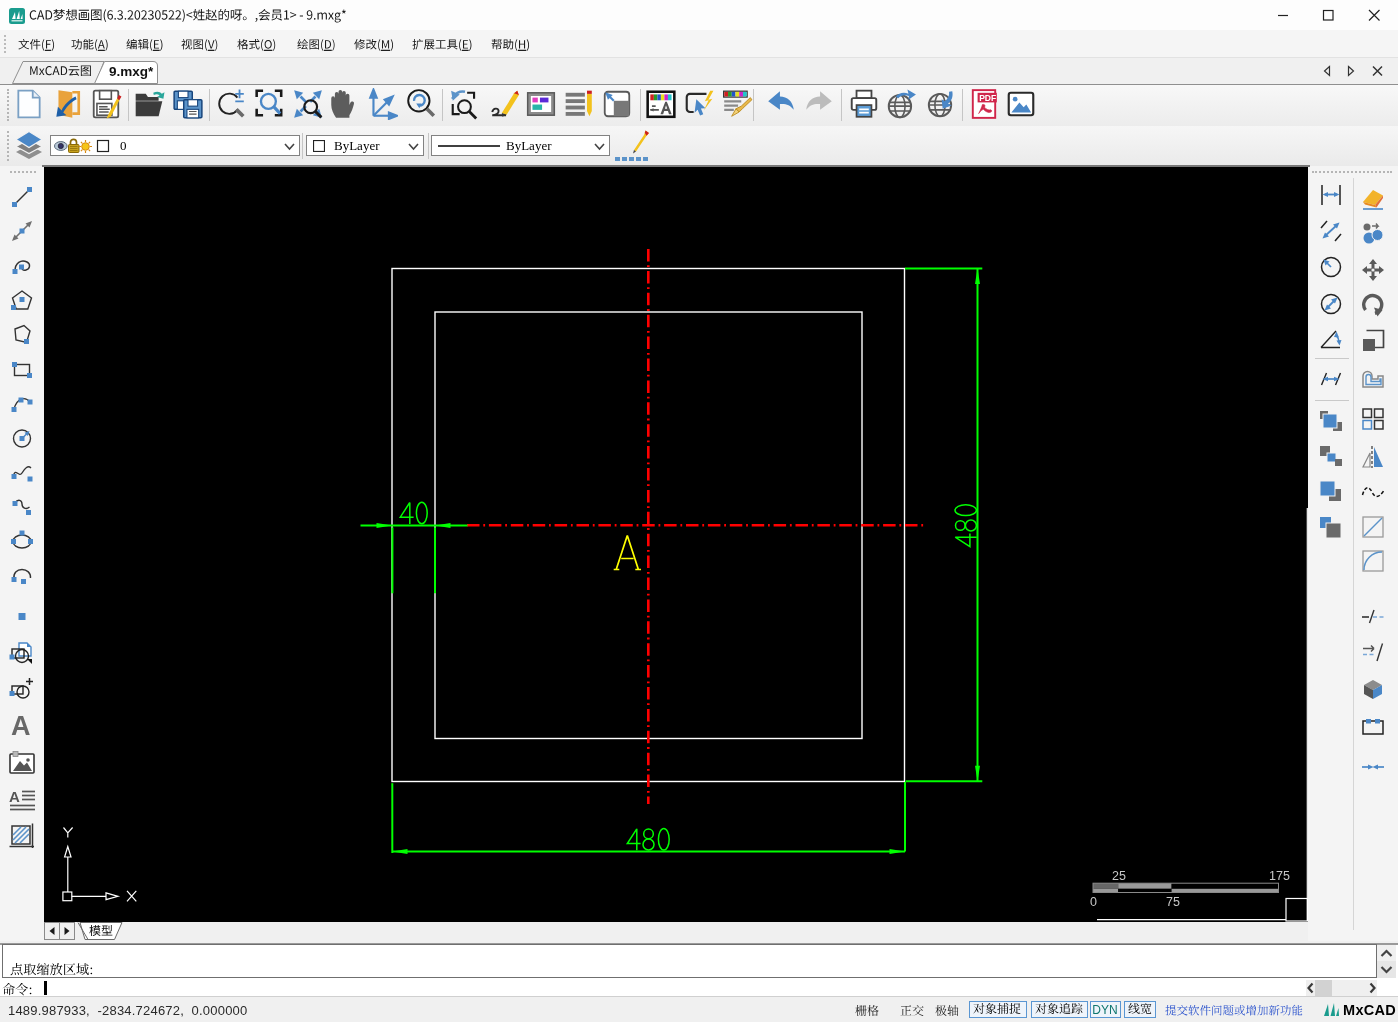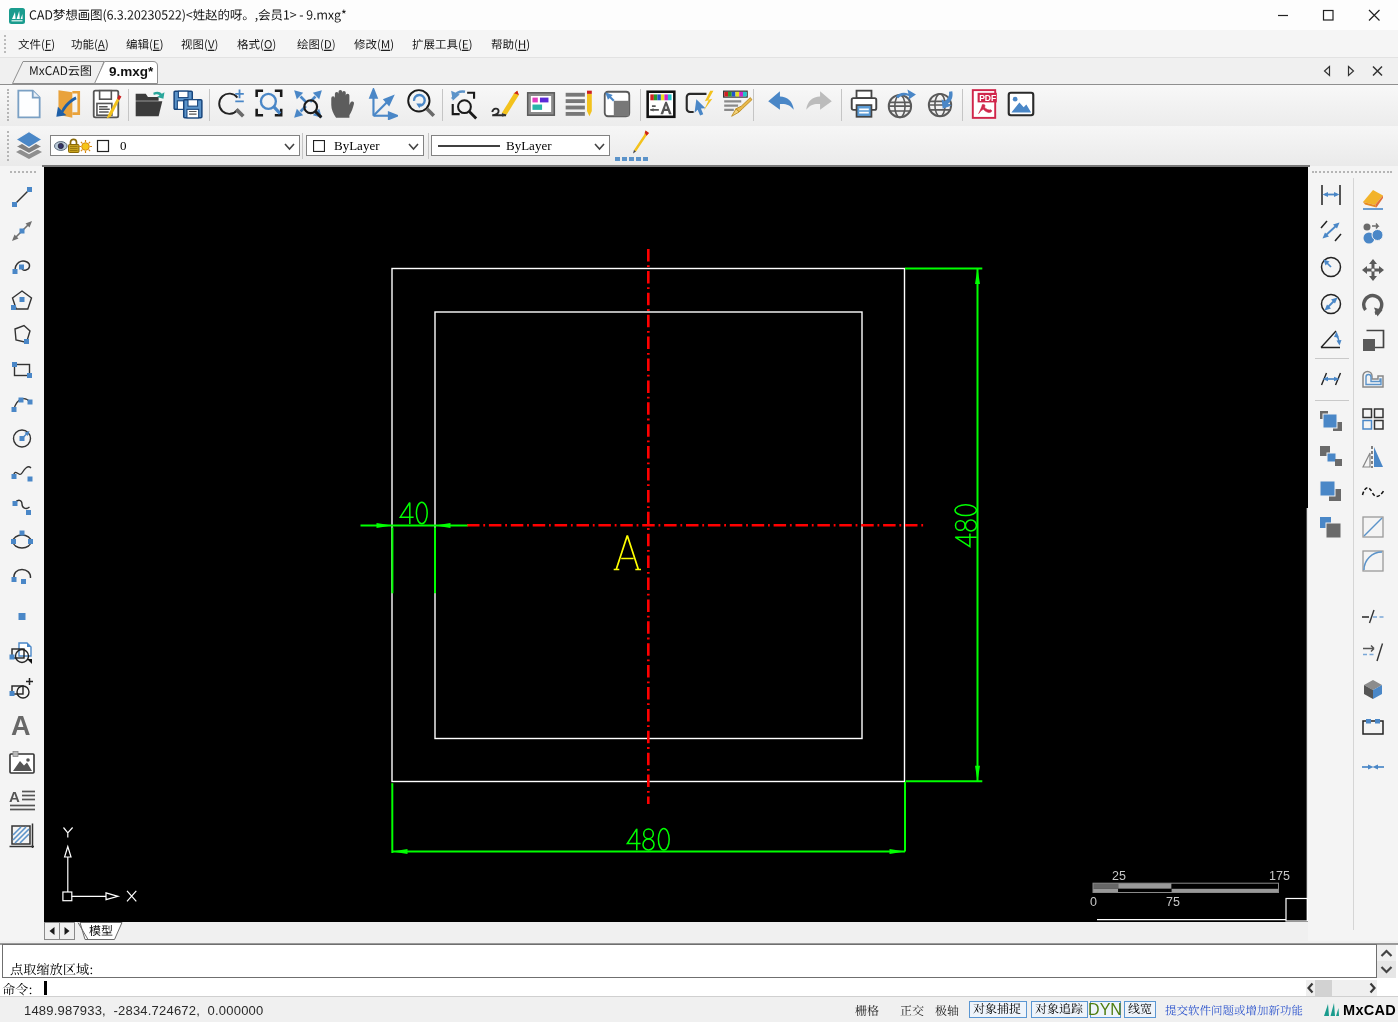--- a/index.html
+++ b/index.html
@@ -784,21 +784,21 @@
       <rect x="0" y="16" width="19" height="17" fill="#e6e6e6"></rect>
       <path d="M4.5 22 L9.5 27 L14.5 22" fill="none" stroke="#444" stroke-width="2.2"></path>
     </svg>
 <svg class="abs" style="left:1306px;top:980px" width="71" height="16" viewBox="0 0 71 16">
       <rect x="0" y="0" width="71" height="16" fill="#efefef"></rect>
       <rect x="9" y="0" width="17" height="16" fill="#d2d2d2"></rect>
       <path d="M6.5 3.5 L2.5 8 L6.5 12.5" fill="none" stroke="#3a3a3a" stroke-width="2.2"></path>
       <path d="M64.5 3.5 L68.5 8 L64.5 12.5" fill="none" stroke="#3a3a3a" stroke-width="2.2"></path>
     </svg>
 
-<div class="abs" style="left:24px;top:1003px;font-size:13px;color:#2a2a2a;letter-spacing:0.2px">1489.987933,&nbsp; -2834.724672,&nbsp; 0.000000</div>
+<div class="abs" style="left:8px;top:1003px;font-size:13px;color:#2a2a2a;letter-spacing:0.2px">1489.987933,&nbsp; -2834.724672,&nbsp; 0.000000</div>
 <div class="abs" style="left:855px;top:1003.5px;color:#222">
       <svg class="tp" width="25" height="14.64" viewBox="0 -11.04 25 14.64">
         <path fill="currentColor" d="M2.1 -10.1V-7.2H0.5L0.6 -6.8H1.9C1.6 -5.1 1.2 -3.4 0.4 -2.0L0.6 -1.8C1.2 -2.7 1.7 -3.6 2.1 -4.6V0.9H2.2C2.5 0.9 2.8 0.7 2.8 0.6V-4.9C3.1 -4.5 3.4 -3.9 3.5 -3.5C4.1 -2.9 4.8 -4.3 2.8 -5.2V-6.8H4.2C4.3 -6.8 4.4 -6.9 4.5 -7.0C4.1 -7.4 3.6 -7.8 3.6 -7.8L3.1 -7.2H2.8V-9.6C3.1 -9.7 3.2 -9.8 3.2 -10.0ZM4.7 -9.2V-5.4V-5.2H3.6L3.7 -4.9H4.7C4.6 -2.9 4.5 -0.8 3.5 0.8L3.7 0.9C5.1 -0.7 5.3 -2.9 5.4 -4.9H6.4V-0.3C6.4 -0.1 6.3 -0.1 6.2 -0.1C6.0 -0.1 5.1 -0.1 5.1 -0.1V0.0C5.5 0.1 5.7 0.2 5.9 0.3C6.0 0.4 6.0 0.6 6.1 0.8C7.0 0.7 7.1 0.3 7.1 -0.2V-4.9H8.0V-4.4C8.0 -2.5 8.0 -0.5 7.2 0.9L7.4 1.0C8.7 -0.4 8.7 -2.5 8.7 -4.4V-4.9H9.8V-0.2C9.8 -0.0 9.8 0.1 9.6 0.1C9.4 0.1 8.6 -0.0 8.6 -0.0V0.2C9.0 0.2 9.2 0.3 9.3 0.4C9.4 0.5 9.5 0.7 9.5 0.9C10.4 0.8 10.5 0.5 10.5 -0.1V-4.9H11.5C11.6 -4.9 11.7 -4.9 11.8 -5.1C11.5 -5.4 11.0 -5.8 11.0 -5.8L10.6 -5.2H10.5V-8.7C10.8 -8.7 11.0 -8.8 11.1 -8.9L10.1 -9.7L9.7 -9.2H8.8L8.0 -9.6V-5.2H7.1V-8.7C7.4 -8.7 7.5 -8.8 7.6 -8.9L6.7 -9.7L6.3 -9.2H5.5L4.7 -9.6ZM8.7 -5.2V-8.8H9.8V-5.2ZM5.4 -5.2V-5.4V-8.8H6.4V-5.2Z M16.1 -7.9 15.6 -7.3H15.1V-9.6C15.4 -9.7 15.5 -9.8 15.5 -10.0L14.3 -10.1V-7.3H12.5L12.6 -6.9H14.1C13.8 -5.1 13.2 -3.3 12.4 -1.9L12.5 -1.7C13.3 -2.6 13.9 -3.6 14.3 -4.7V1.0H14.5C14.7 1.0 15.1 0.8 15.1 0.7V-5.6C15.5 -5.1 15.9 -4.5 16.0 -4.0C16.8 -3.5 17.4 -4.9 15.1 -5.9V-6.9H16.7C16.9 -6.9 17.0 -7.0 17.0 -7.1C16.7 -7.5 16.1 -7.9 16.1 -7.9ZM19.7 -9.6 18.5 -10.1C18.0 -8.4 17.3 -6.8 16.4 -5.7L16.6 -5.6C17.2 -6.1 17.7 -6.7 18.2 -7.5C18.6 -6.8 19.0 -6.2 19.6 -5.6C18.6 -4.6 17.3 -3.8 15.9 -3.2L16.0 -3.0C16.5 -3.2 17.0 -3.4 17.5 -3.6V0.9H17.7C18.0 0.9 18.3 0.8 18.3 0.7V0.1H21.5V0.8H21.6C22.0 0.8 22.3 0.7 22.3 0.6V-3.0C22.5 -3.1 22.6 -3.2 22.7 -3.3L21.8 -3.9L21.4 -3.5H18.4L17.8 -3.7C18.6 -4.1 19.4 -4.6 20.0 -5.2C20.8 -4.5 21.8 -3.9 23.0 -3.4C23.0 -3.8 23.3 -4.0 23.6 -4.1L23.6 -4.2C22.4 -4.5 21.3 -5.0 20.5 -5.6C21.3 -6.3 21.9 -7.2 22.3 -8.1C22.6 -8.1 22.8 -8.2 22.8 -8.3L22.0 -9.1L21.5 -8.6H18.8C19.0 -8.9 19.1 -9.1 19.2 -9.4C19.5 -9.4 19.6 -9.5 19.7 -9.6ZM18.4 -7.7 18.7 -8.2H21.4C21.1 -7.4 20.6 -6.7 20.0 -6.0C19.3 -6.5 18.8 -7.1 18.4 -7.7ZM18.3 -0.3V-3.1H21.5V-0.3Z"></path>
       </svg>
     </div>
 <div class="abs" style="left:900px;top:1003.5px;color:#222">
       <svg class="tp" width="25" height="14.64" viewBox="0 -11.04 25 14.64">
         <path fill="currentColor" d="M2.4 -6.1V0.0H0.5L0.6 0.3H11.2C11.4 0.3 11.5 0.3 11.5 0.2C11.1 -0.2 10.4 -0.8 10.4 -0.8L9.8 0.0H6.5V-4.4H10.2C10.4 -4.4 10.5 -4.5 10.5 -4.6C10.1 -5.0 9.4 -5.6 9.4 -5.6L8.8 -4.8H6.5V-8.6H10.8C11.0 -8.6 11.1 -8.7 11.1 -8.8C10.7 -9.2 10.0 -9.7 10.0 -9.7L9.3 -9.0H1.0L1.1 -8.6H5.7V0.0H3.2V-5.6C3.5 -5.7 3.6 -5.8 3.6 -6.0Z M22.4 -8.7 21.8 -7.9H12.6L12.7 -7.6H23.2C23.3 -7.6 23.4 -7.6 23.5 -7.8C23.1 -8.2 22.4 -8.7 22.4 -8.7ZM16.7 -10.1 16.6 -10.0C17.1 -9.6 17.7 -8.8 17.9 -8.1C18.8 -7.6 19.4 -9.4 16.7 -10.1ZM19.4 -7.1 19.3 -7.0C20.2 -6.3 21.5 -5.1 22.0 -4.2C23.0 -3.7 23.4 -5.9 19.4 -7.1ZM16.9 -6.7 15.8 -7.3C15.3 -6.2 14.2 -4.9 13.0 -4.0L13.1 -3.9C14.5 -4.5 15.8 -5.6 16.5 -6.6C16.8 -6.5 16.9 -6.6 16.9 -6.7ZM21.0 -4.8 19.8 -5.3C19.4 -4.2 18.8 -3.2 18.0 -2.3C17.0 -3.1 16.3 -4.0 15.8 -5.1L15.6 -5.0C16.1 -3.8 16.7 -2.8 17.5 -1.9C16.3 -0.7 14.6 0.2 12.5 0.7L12.5 0.9C14.8 0.5 16.6 -0.3 18.0 -1.5C19.3 -0.3 20.9 0.5 22.8 0.9C23.0 0.6 23.3 0.3 23.6 0.3L23.7 0.1C21.7 -0.2 19.9 -0.9 18.5 -1.9C19.4 -2.7 20.1 -3.6 20.5 -4.7C20.8 -4.6 20.9 -4.7 21.0 -4.8Z"></path>
       </svg>
     </div>
@@ -812,21 +812,21 @@
         <svg class="tp" width="49" height="14.64" viewBox="0 -11.04 49 14.64">
           <path fill="currentColor" d="M5.8 -5.5 5.7 -5.3C6.5 -4.6 6.9 -3.5 7.1 -2.8C7.9 -2.1 8.6 -4.2 5.8 -5.5ZM10.5 -7.8 10.0 -7.1H9.6V-9.5C9.9 -9.6 10.1 -9.7 10.1 -9.9L8.9 -10.0V-7.1H5.3L5.4 -6.7H8.9V-0.3C8.9 -0.1 8.8 -0.1 8.5 -0.1C8.3 -0.1 6.8 -0.2 6.8 -0.2V0.0C7.4 0.1 7.8 0.2 8.0 0.3C8.2 0.5 8.2 0.7 8.3 0.9C9.5 0.8 9.6 0.4 9.6 -0.3V-6.7H11.2C11.3 -6.7 11.5 -6.8 11.5 -6.9C11.1 -7.3 10.5 -7.8 10.5 -7.8ZM1.4 -6.9 1.2 -6.8C2.0 -6.1 2.7 -5.1 3.3 -4.2C2.5 -2.5 1.6 -0.9 0.3 0.4L0.5 0.5C1.9 -0.6 2.9 -1.9 3.7 -3.4C4.1 -2.6 4.5 -1.8 4.6 -1.1C5.1 -0.1 5.9 -0.7 5.1 -2.3C4.9 -2.9 4.5 -3.5 4.0 -4.2C4.6 -5.5 5.0 -6.8 5.3 -8.1C5.6 -8.1 5.7 -8.1 5.8 -8.3L4.9 -9.1L4.4 -8.6H0.6L0.7 -8.2H4.5C4.3 -7.1 3.9 -6.0 3.5 -4.8C2.9 -5.5 2.2 -6.3 1.4 -6.9Z M22.3 -4.2 21.6 -4.8C21.8 -4.8 22.1 -4.9 22.1 -5.0V-6.9C22.3 -7.0 22.5 -7.0 22.6 -7.1L21.6 -7.9L21.2 -7.4H18.5C19.1 -7.7 19.7 -8.2 20.1 -8.5C20.4 -8.5 20.5 -8.5 20.6 -8.6L19.8 -9.4L19.3 -8.9H16.3C16.5 -9.2 16.7 -9.4 16.9 -9.6C17.2 -9.6 17.3 -9.7 17.4 -9.8L16.1 -10.1C15.5 -8.9 14.0 -7.4 12.5 -6.5L12.6 -6.3C13.1 -6.6 13.6 -6.9 14.1 -7.2V-4.6H14.2C14.6 -4.6 14.9 -4.8 14.9 -4.9V-5.2H16.4C15.4 -4.3 14.3 -3.6 12.9 -3.0L12.9 -2.8C14.6 -3.3 16.0 -4.0 17.0 -4.9C17.2 -4.6 17.4 -4.4 17.6 -4.1C16.5 -3.1 14.5 -2.0 12.8 -1.4L12.9 -1.2C14.7 -1.7 16.6 -2.6 17.9 -3.4C18.0 -3.2 18.0 -3.0 18.1 -2.8C16.9 -1.5 14.6 -0.3 12.6 0.3L12.7 0.5C14.7 0.0 16.8 -0.9 18.3 -1.9C18.3 -1.1 18.2 -0.3 17.9 -0.0C17.8 0.0 17.7 0.1 17.6 0.1C17.3 0.1 16.4 0.0 15.9 -0.0L16.0 0.2C16.4 0.2 16.8 0.4 16.9 0.4C17.1 0.6 17.2 0.7 17.2 0.9C17.8 0.9 18.2 0.8 18.4 0.6C19.0 -0.0 19.2 -1.5 18.7 -2.9L19.4 -3.1C20.0 -1.5 21.3 -0.4 22.9 0.3C23.0 -0.1 23.2 -0.3 23.5 -0.3L23.6 -0.5C21.9 -0.9 20.4 -1.9 19.6 -3.2C20.5 -3.5 21.3 -3.9 21.9 -4.2C22.1 -4.1 22.2 -4.1 22.3 -4.2ZM19.2 -8.6C18.9 -8.2 18.5 -7.8 18.1 -7.4H15.0L14.7 -7.5C15.1 -7.9 15.6 -8.2 15.9 -8.6ZM14.9 -7.0H17.8C17.5 -6.5 17.2 -6.0 16.7 -5.5H14.9ZM21.3 -7.0V-5.5H17.7C18.1 -6.0 18.5 -6.5 18.8 -7.0ZM21.3 -5.2V-4.8C20.6 -4.3 19.6 -3.6 18.6 -3.1C18.3 -3.8 17.9 -4.5 17.2 -5.0L17.3 -5.2Z M32.7 -9.8 32.6 -9.6C33.1 -9.4 33.8 -9.0 34.0 -8.6C34.9 -8.3 35.1 -9.8 32.7 -9.8ZM28.5 -6.4V0.9H28.7C29.0 0.9 29.3 0.7 29.3 0.6V-2.2H31.3V0.8H31.4C31.7 0.8 32.0 0.6 32.0 0.5V-2.2H34.0V-0.3C34.0 -0.1 34.0 -0.1 33.8 -0.1C33.6 -0.1 32.7 -0.1 32.7 -0.1V0.1C33.1 0.1 33.3 0.2 33.5 0.3C33.6 0.5 33.7 0.7 33.7 0.9C34.7 0.8 34.8 0.4 34.8 -0.2V-5.9C35.0 -5.9 35.2 -6.0 35.3 -6.1L34.3 -6.9L33.9 -6.4H32.0V-7.7H35.3C35.4 -7.7 35.6 -7.7 35.6 -7.8C35.2 -8.2 34.6 -8.7 34.6 -8.7L34.0 -8.0H32.0V-9.6C32.3 -9.6 32.4 -9.7 32.4 -9.9L31.3 -10.0V-8.0H28.2L28.3 -7.7H31.3V-6.4H29.4L28.5 -6.8ZM31.3 -6.0V-4.4H29.3V-6.0ZM32.0 -6.0H34.0V-4.4H32.0ZM31.3 -4.1V-2.5H29.3V-4.1ZM32.0 -4.1H34.0V-2.5H32.0ZM24.3 -3.8 24.7 -2.8C24.8 -2.8 24.9 -3.0 25.0 -3.1L26.2 -3.7V-0.3C26.2 -0.1 26.1 -0.0 25.9 -0.0C25.7 -0.0 24.7 -0.1 24.7 -0.1V0.1C25.1 0.1 25.4 0.2 25.5 0.4C25.7 0.5 25.8 0.7 25.8 0.9C26.8 0.8 26.9 0.4 26.9 -0.2V-4.2L28.3 -5.0L28.2 -5.1L26.9 -4.7V-7.0H28.3C28.4 -7.0 28.5 -7.0 28.6 -7.2C28.2 -7.5 27.7 -8.0 27.7 -8.0L27.2 -7.3H26.9V-9.6C27.2 -9.6 27.3 -9.8 27.4 -9.9L26.2 -10.1V-7.3H24.5L24.6 -7.0H26.2V-4.4C25.4 -4.1 24.7 -3.9 24.3 -3.8Z M40.0 -8.0 39.5 -7.4H39.0V-9.6C39.3 -9.6 39.4 -9.8 39.4 -9.9L38.2 -10.1V-7.4H36.5L36.6 -7.0H38.2V-4.4C37.4 -4.1 36.7 -3.9 36.3 -3.8L36.8 -2.8C36.9 -2.8 37.0 -3.0 37.0 -3.1L38.2 -3.7V-0.3C38.2 -0.2 38.2 -0.1 38.0 -0.1C37.7 -0.1 36.5 -0.2 36.5 -0.2V0.0C37.1 0.1 37.4 0.2 37.5 0.3C37.7 0.5 37.8 0.7 37.8 0.9C38.9 0.8 39.0 0.4 39.0 -0.3V-4.2L40.8 -5.2L40.8 -5.4L39.0 -4.7V-7.0H40.6C40.7 -7.0 40.8 -7.1 40.9 -7.2C40.5 -7.5 40.0 -8.0 40.0 -8.0ZM41.3 -9.6V-5.0H41.4C41.8 -5.0 42.0 -5.2 42.0 -5.3V-5.7H43.5V-0.4C42.7 -0.7 42.1 -1.3 41.7 -2.4C41.9 -2.9 42.0 -3.4 42.0 -4.0C42.3 -4.0 42.4 -4.1 42.5 -4.2L41.2 -4.5C41.2 -2.6 40.7 -0.4 39.2 0.8L39.3 1.0C40.5 0.2 41.2 -0.9 41.6 -2.0C42.3 0.1 43.6 0.7 45.7 0.7C46.1 0.7 46.8 0.7 47.2 0.7C47.2 0.3 47.3 0.1 47.6 0.0V-0.1C47.1 -0.1 46.2 -0.1 45.8 -0.1C45.2 -0.1 44.7 -0.1 44.3 -0.2V-3.2H46.8C47.0 -3.2 47.1 -3.2 47.1 -3.3C46.7 -3.7 46.1 -4.2 46.1 -4.2L45.6 -3.5H44.3V-5.7H45.7V-5.2H45.8C46.2 -5.2 46.5 -5.4 46.5 -5.5V-8.8C46.7 -8.8 46.9 -8.9 46.9 -9.0L46.1 -9.7L45.7 -9.2H42.2ZM42.0 -6.0V-8.8H45.7V-6.0Z"></path>
         </svg>
       </span>
     </div>
 <div class="sbox" style="left:1030.5px;width:57px">
       <svg class="tp" width="49" height="14.64" viewBox="0 -11.04 49 14.64">
         <path fill="currentColor" d="M5.8 -5.5 5.7 -5.3C6.5 -4.6 6.9 -3.5 7.1 -2.8C7.9 -2.1 8.6 -4.2 5.8 -5.5ZM10.5 -7.8 10.0 -7.1H9.6V-9.5C9.9 -9.6 10.1 -9.7 10.1 -9.9L8.9 -10.0V-7.1H5.3L5.4 -6.7H8.9V-0.3C8.9 -0.1 8.8 -0.1 8.5 -0.1C8.3 -0.1 6.8 -0.2 6.8 -0.2V0.0C7.4 0.1 7.8 0.2 8.0 0.3C8.2 0.5 8.2 0.7 8.3 0.9C9.5 0.8 9.6 0.4 9.6 -0.3V-6.7H11.2C11.3 -6.7 11.5 -6.8 11.5 -6.9C11.1 -7.3 10.5 -7.8 10.5 -7.8ZM1.4 -6.9 1.2 -6.8C2.0 -6.1 2.7 -5.1 3.3 -4.2C2.5 -2.5 1.6 -0.9 0.3 0.4L0.5 0.5C1.9 -0.6 2.9 -1.9 3.7 -3.4C4.1 -2.6 4.5 -1.8 4.6 -1.1C5.1 -0.1 5.9 -0.7 5.1 -2.3C4.9 -2.9 4.5 -3.5 4.0 -4.2C4.6 -5.5 5.0 -6.8 5.3 -8.1C5.6 -8.1 5.7 -8.1 5.8 -8.3L4.9 -9.1L4.4 -8.6H0.6L0.7 -8.2H4.5C4.3 -7.1 3.9 -6.0 3.5 -4.8C2.9 -5.5 2.2 -6.3 1.4 -6.9Z M22.3 -4.2 21.6 -4.8C21.8 -4.8 22.1 -4.9 22.1 -5.0V-6.9C22.3 -7.0 22.5 -7.0 22.6 -7.1L21.6 -7.9L21.2 -7.4H18.5C19.1 -7.7 19.7 -8.2 20.1 -8.5C20.4 -8.5 20.5 -8.5 20.6 -8.6L19.8 -9.4L19.3 -8.9H16.3C16.5 -9.2 16.7 -9.4 16.9 -9.6C17.2 -9.6 17.3 -9.7 17.4 -9.8L16.1 -10.1C15.5 -8.9 14.0 -7.4 12.5 -6.5L12.6 -6.3C13.1 -6.6 13.6 -6.9 14.1 -7.2V-4.6H14.2C14.6 -4.6 14.9 -4.8 14.9 -4.9V-5.2H16.4C15.4 -4.3 14.3 -3.6 12.9 -3.0L12.9 -2.8C14.6 -3.3 16.0 -4.0 17.0 -4.9C17.2 -4.6 17.4 -4.4 17.6 -4.1C16.5 -3.1 14.5 -2.0 12.8 -1.4L12.9 -1.2C14.7 -1.7 16.6 -2.6 17.9 -3.4C18.0 -3.2 18.0 -3.0 18.1 -2.8C16.9 -1.5 14.6 -0.3 12.6 0.3L12.7 0.5C14.7 0.0 16.8 -0.9 18.3 -1.9C18.3 -1.1 18.2 -0.3 17.9 -0.0C17.8 0.0 17.7 0.1 17.6 0.1C17.3 0.1 16.4 0.0 15.9 -0.0L16.0 0.2C16.4 0.2 16.8 0.4 16.9 0.4C17.1 0.6 17.2 0.7 17.2 0.9C17.8 0.9 18.2 0.8 18.4 0.6C19.0 -0.0 19.2 -1.5 18.7 -2.9L19.4 -3.1C20.0 -1.5 21.3 -0.4 22.9 0.3C23.0 -0.1 23.2 -0.3 23.5 -0.3L23.6 -0.5C21.9 -0.9 20.4 -1.9 19.6 -3.2C20.5 -3.5 21.3 -3.9 21.9 -4.2C22.1 -4.1 22.2 -4.1 22.3 -4.2ZM19.2 -8.6C18.9 -8.2 18.5 -7.8 18.1 -7.4H15.0L14.7 -7.5C15.1 -7.9 15.6 -8.2 15.9 -8.6ZM14.9 -7.0H17.8C17.5 -6.5 17.2 -6.0 16.7 -5.5H14.9ZM21.3 -7.0V-5.5H17.7C18.1 -6.0 18.5 -6.5 18.8 -7.0ZM21.3 -5.2V-4.8C20.6 -4.3 19.6 -3.6 18.6 -3.1C18.3 -3.8 17.9 -4.5 17.2 -5.0L17.3 -5.2Z M25.2 -9.9 25.1 -9.8C25.6 -9.1 26.3 -8.1 26.5 -7.3C27.3 -6.7 27.9 -8.4 25.2 -9.9ZM29.6 -1.0V-1.5H33.8V-0.9H34.0C34.2 -0.9 34.6 -1.1 34.6 -1.1V-3.8C34.9 -3.9 35.1 -4.0 35.1 -4.1L34.2 -4.8L33.7 -4.3H29.6V-5.9H33.4V-5.4H33.6C33.8 -5.4 34.2 -5.6 34.2 -5.7V-8.0C34.5 -8.0 34.7 -8.1 34.7 -8.2L33.8 -8.9L33.3 -8.5H31.0C31.3 -8.8 31.6 -9.2 31.8 -9.6C32.0 -9.6 32.2 -9.6 32.2 -9.8L30.9 -10.1L30.6 -8.5H29.6L28.8 -8.9V-0.7H28.9C29.3 -0.7 29.6 -0.9 29.6 -1.0ZM29.6 -4.0H33.8V-1.8H29.6ZM29.6 -6.3V-8.1H33.4V-6.3ZM26.3 -1.5C25.8 -1.2 25.1 -0.5 24.5 -0.1L25.2 0.8C25.3 0.7 25.3 0.6 25.3 0.5C25.7 -0.0 26.4 -0.9 26.6 -1.2C26.8 -1.4 26.9 -1.4 27.0 -1.2C28.1 0.1 29.3 0.6 31.5 0.6C32.8 0.6 33.9 0.6 35.0 0.6C35.0 0.2 35.2 -0.0 35.6 -0.1V-0.3C34.2 -0.2 33.1 -0.2 31.8 -0.2C29.6 -0.2 28.3 -0.4 27.2 -1.6C27.1 -1.6 27.1 -1.7 27.1 -1.7V-5.5C27.4 -5.6 27.6 -5.7 27.6 -5.7L26.6 -6.6L26.2 -6.0H24.6L24.7 -5.6H26.3Z M43.4 -10.1 43.2 -10.0C43.6 -9.6 44.0 -8.9 44.0 -8.4C44.7 -7.8 45.4 -9.3 43.4 -10.1ZM45.7 -6.7 45.2 -6.1H41.7L41.8 -5.8H46.3C46.5 -5.8 46.6 -5.8 46.6 -6.0C46.3 -6.3 45.7 -6.7 45.7 -6.7ZM43.1 -2.7 42.1 -3.1C41.6 -1.8 40.9 -0.6 40.2 0.2L40.4 0.3C41.2 -0.3 42.0 -1.4 42.6 -2.5C42.9 -2.5 43.0 -2.6 43.1 -2.7ZM45.4 -3.1 45.2 -3.0C45.8 -2.2 46.5 -1.0 46.7 -0.2C47.5 0.5 48.1 -1.3 45.4 -3.1ZM46.5 -4.8 46.0 -4.2H41.0L41.1 -3.8H43.7V-0.2C43.7 -0.0 43.7 0.0 43.5 0.0C43.2 0.0 42.2 -0.0 42.2 -0.0V0.1C42.6 0.2 42.9 0.3 43.1 0.4C43.2 0.5 43.3 0.7 43.3 1.0C44.3 0.9 44.5 0.4 44.5 -0.2V-3.8H47.1C47.3 -3.8 47.4 -3.9 47.4 -4.0C47.1 -4.4 46.5 -4.8 46.5 -4.8ZM41.8 -8.6 41.6 -8.7C41.6 -8.1 41.2 -7.5 41.0 -7.3C40.7 -7.2 40.6 -6.9 40.7 -6.7C40.9 -6.5 41.3 -6.5 41.5 -6.7C41.7 -6.9 41.8 -7.3 41.9 -7.8H46.3L46.1 -6.7L46.2 -6.7C46.5 -6.9 46.9 -7.4 47.1 -7.7C47.3 -7.7 47.5 -7.7 47.6 -7.8L46.7 -8.6L46.3 -8.1H41.9C41.9 -8.3 41.9 -8.5 41.8 -8.6ZM37.8 -6.4V-8.9H39.8V-6.4ZM38.1 -4.5 37.1 -4.6V-0.6L36.4 -0.4L36.9 0.6C37.0 0.5 37.1 0.4 37.2 0.3C38.8 -0.4 40.1 -1.0 41.0 -1.5L40.9 -1.6C40.4 -1.4 39.8 -1.3 39.2 -1.1V-3.7H40.5C40.7 -3.7 40.8 -3.8 40.8 -3.9C40.5 -4.2 39.9 -4.7 39.9 -4.7L39.5 -4.1H39.2V-6.1H39.8V-5.7H39.9C40.2 -5.7 40.5 -5.8 40.5 -5.9V-8.7C40.8 -8.8 41.0 -8.9 41.1 -9.0L40.1 -9.7L39.7 -9.2H37.9L37.1 -9.7V-5.5H37.2C37.6 -5.5 37.8 -5.7 37.8 -5.7V-6.1H38.5V-0.9L37.8 -0.7V-4.2C38.0 -4.3 38.1 -4.4 38.1 -4.5Z"></path>
       </svg>
     </div>
-<div class="sbox" style="left:1089.5px;width:31px;font-size:16px;color:#4d7c0f;font-family:'Liberation Sans',sans-serif">DYN</div>
+<div class="sbox" style="left:1089.5px;width:31px;font-size:12px;color:#0f766e;font-family:'Liberation Sans',sans-serif">DYN</div>
 <div class="sbox" style="left:1124px;width:32px">
       <svg class="tp" width="25" height="14.64" viewBox="0 -11.04 25 14.64">
         <path fill="currentColor" d="M0.5 -0.9 1.0 0.2C1.1 0.1 1.2 0.0 1.3 -0.1C2.9 -0.8 4.2 -1.4 5.1 -1.9L5.0 -2.1C3.2 -1.5 1.4 -1.0 0.5 -0.9ZM8.0 -9.8 7.9 -9.7C8.4 -9.3 9.0 -8.6 9.2 -8.1C10.1 -7.6 10.6 -9.3 8.0 -9.8ZM3.8 -9.4 2.7 -10.0C2.3 -9.0 1.4 -7.2 0.7 -6.4C0.6 -6.4 0.4 -6.3 0.4 -6.3L0.8 -5.3C0.9 -5.3 1.0 -5.4 1.1 -5.5C1.7 -5.6 2.3 -5.8 2.8 -5.9C2.1 -5.0 1.4 -4.1 0.8 -3.5C0.7 -3.5 0.4 -3.4 0.4 -3.4L0.9 -2.4C1.0 -2.4 1.1 -2.4 1.1 -2.6C2.6 -3.0 3.9 -3.4 4.6 -3.7L4.5 -3.8C3.3 -3.7 2.1 -3.5 1.2 -3.4C2.5 -4.5 3.9 -6.1 4.6 -7.2C4.9 -7.1 5.0 -7.2 5.1 -7.3L4.0 -8.0C3.8 -7.5 3.4 -6.9 3.0 -6.3L1.1 -6.3C1.9 -7.1 2.9 -8.4 3.4 -9.3C3.6 -9.2 3.8 -9.3 3.8 -9.4ZM7.8 -9.9 6.5 -10.1C6.5 -9.0 6.5 -7.9 6.6 -6.9L4.9 -6.7L5.0 -6.3L6.6 -6.6C6.7 -5.8 6.8 -5.1 7.0 -4.5L4.6 -4.2L4.8 -3.8L7.1 -4.2C7.3 -3.4 7.5 -2.7 7.8 -2.0C6.6 -0.9 5.2 -0.1 3.7 0.5L3.8 0.7C5.4 0.2 6.9 -0.4 8.2 -1.4C8.7 -0.6 9.3 -0.0 10.0 0.5C10.6 0.9 11.4 1.2 11.7 0.8C11.7 0.6 11.7 0.5 11.3 0.0L11.5 -1.8L11.4 -1.8C11.2 -1.3 11.0 -0.7 10.8 -0.4C10.8 -0.2 10.7 -0.2 10.4 -0.3C9.8 -0.7 9.2 -1.2 8.8 -1.9C9.4 -2.4 9.9 -3.0 10.4 -3.6C10.7 -3.6 10.8 -3.6 10.9 -3.7L9.8 -4.4C9.4 -3.7 8.9 -3.1 8.4 -2.6C8.2 -3.1 8.0 -3.7 7.8 -4.3L11.3 -4.8C11.5 -4.8 11.6 -4.9 11.6 -5.0C11.2 -5.3 10.4 -5.7 10.4 -5.7L10.0 -4.9L7.8 -4.6C7.6 -5.3 7.5 -5.9 7.4 -6.6L10.9 -7.1C11.0 -7.1 11.1 -7.2 11.1 -7.3C10.7 -7.6 10.0 -8.0 10.0 -8.0L9.5 -7.2L7.4 -7.0C7.3 -7.8 7.3 -8.7 7.3 -9.6C7.6 -9.6 7.7 -9.8 7.8 -9.9Z M19.2 -2.6 18.2 -2.7V-0.1C18.2 0.5 18.3 0.6 19.3 0.6H20.8C22.8 0.6 23.2 0.5 23.2 0.1C23.2 0.0 23.1 -0.1 22.8 -0.2L22.8 -1.5H22.7C22.5 -0.9 22.4 -0.4 22.3 -0.2C22.3 -0.1 22.2 -0.1 22.1 -0.1C21.9 -0.1 21.4 -0.1 20.8 -0.1H19.4C18.9 -0.1 18.9 -0.1 18.9 -0.3V-2.3C19.1 -2.4 19.2 -2.5 19.2 -2.6ZM18.6 -4.0 17.4 -4.1C17.3 -2.3 17.2 -0.6 12.6 0.7L12.8 1.0C17.8 -0.2 18.0 -2.0 18.2 -3.7C18.4 -3.8 18.6 -3.9 18.6 -4.0ZM14.5 -5.3V-1.3H14.7C15.0 -1.3 15.3 -1.5 15.3 -1.5V-4.6H20.5V-1.4H20.6C21.0 -1.4 21.3 -1.6 21.3 -1.6V-4.5C21.5 -4.5 21.6 -4.6 21.7 -4.7L20.9 -5.4L20.5 -4.9H15.4ZM17.0 -10.1 16.9 -10.0C17.3 -9.7 17.7 -9.1 17.7 -8.7C18.6 -8.1 19.3 -9.7 17.0 -10.1ZM21.8 -7.2 21.2 -6.5H20.0V-7.4C20.3 -7.5 20.4 -7.6 20.5 -7.7L19.3 -7.9V-6.5H16.6V-7.5C16.9 -7.5 17.0 -7.6 17.0 -7.8L15.9 -7.9V-6.5H13.2L13.3 -6.2H15.9V-5.2H16.0C16.3 -5.2 16.6 -5.3 16.6 -5.4V-6.2H19.3V-5.1H19.4C19.7 -5.1 20.0 -5.3 20.0 -5.4V-6.2H22.5C22.7 -6.2 22.8 -6.2 22.8 -6.4C22.4 -6.7 21.8 -7.2 21.8 -7.2ZM13.8 -9.2H13.6C13.7 -8.6 13.3 -7.9 13.0 -7.6C12.7 -7.5 12.6 -7.2 12.7 -7.0C12.8 -6.7 13.2 -6.7 13.5 -6.9C13.7 -7.2 14.0 -7.5 14.0 -8.1H22.1C22.0 -7.8 21.9 -7.5 21.9 -7.2L22.0 -7.1C22.3 -7.3 22.8 -7.7 23.0 -8.0C23.2 -8.0 23.4 -8.0 23.4 -8.1L22.5 -9.0L22.0 -8.5H14.0C14.0 -8.7 13.9 -8.9 13.8 -9.2Z"></path>
       </svg>
     </div>
 <div class="abs" style="left:1165px;top:1003.5px;color:#2a52cc">
       <svg class="tp" width="139" height="14.03" viewBox="0 -10.58 139 14.03">
         <path fill="currentColor" d="M5.3 -3.5C5.1 -1.6 4.4 -0.2 3.4 0.7L3.5 0.9C4.4 0.4 5.1 -0.4 5.6 -1.5C6.2 0.3 7.1 0.7 8.7 0.7C9.2 0.7 10.3 0.7 10.8 0.7C10.8 0.4 10.9 0.1 11.2 0.1V-0.1C10.6 -0.0 9.3 -0.0 8.8 -0.0C8.4 -0.0 8.2 -0.1 7.9 -0.1V-2.1H10.3C10.4 -2.1 10.6 -2.2 10.6 -2.3C10.2 -2.7 9.6 -3.2 9.6 -3.2L9.1 -2.5H7.9V-4.2H10.7C10.8 -4.2 10.9 -4.2 11.0 -4.3C10.6 -4.7 10.0 -5.1 10.0 -5.1L9.5 -4.5H4.3L4.4 -4.2H7.2V-0.3C6.5 -0.5 6.0 -0.9 5.7 -1.8C5.8 -2.2 5.9 -2.6 6.0 -3.0C6.3 -3.0 6.4 -3.2 6.4 -3.3ZM5.9 -7.1H9.3V-6.0H5.9ZM5.9 -7.5V-8.6H9.3V-7.5ZM5.1 -9.0V-5.0H5.2C5.6 -5.0 5.9 -5.2 5.9 -5.3V-5.7H9.3V-5.1H9.4C9.6 -5.1 10.0 -5.3 10.0 -5.4V-8.5C10.3 -8.5 10.4 -8.6 10.5 -8.7L9.6 -9.4L9.2 -9.0H5.9L5.1 -9.3ZM0.3 -3.8 0.7 -2.8C0.8 -2.8 0.9 -3.0 1.0 -3.1L2.2 -3.7V-0.3C2.2 -0.1 2.1 -0.0 1.9 -0.0C1.7 -0.0 0.7 -0.1 0.7 -0.1V0.1C1.2 0.1 1.4 0.2 1.6 0.3C1.7 0.5 1.8 0.7 1.8 0.9C2.8 0.8 2.9 0.4 2.9 -0.2V-4.1L4.6 -5.0L4.6 -5.1L2.9 -4.6V-6.7H4.3C4.5 -6.7 4.6 -6.7 4.6 -6.9C4.3 -7.2 3.8 -7.6 3.8 -7.6L3.3 -7.0H2.9V-9.2C3.2 -9.2 3.3 -9.3 3.3 -9.5L2.2 -9.6V-7.0H0.5L0.6 -6.7H2.2V-4.3C1.4 -4.1 0.7 -3.9 0.3 -3.8Z M21.5 -8.4 20.9 -7.6H12.1L12.2 -7.2H22.2C22.4 -7.2 22.5 -7.3 22.5 -7.4C22.1 -7.8 21.5 -8.4 21.5 -8.4ZM16.0 -9.7 15.9 -9.6C16.4 -9.2 17.0 -8.4 17.2 -7.8C18.0 -7.3 18.6 -9.1 16.0 -9.7ZM18.6 -6.8 18.5 -6.7C19.4 -6.1 20.6 -4.9 21.1 -4.0C22.1 -3.5 22.4 -5.6 18.6 -6.8ZM16.2 -6.4 15.1 -7.0C14.6 -5.9 13.6 -4.7 12.5 -3.9L12.6 -3.7C13.9 -4.3 15.1 -5.4 15.8 -6.3C16.1 -6.2 16.2 -6.3 16.2 -6.4ZM20.1 -4.6 19.0 -5.1C18.6 -4.0 18.0 -3.1 17.2 -2.2C16.3 -3.0 15.6 -3.9 15.2 -4.9L15.0 -4.8C15.4 -3.6 16.0 -2.6 16.8 -1.8C15.6 -0.7 14.0 0.2 11.9 0.7L12.0 0.9C14.2 0.5 16.0 -0.3 17.3 -1.4C18.5 -0.3 20.1 0.4 21.9 0.9C22.0 0.5 22.3 0.3 22.6 0.2L22.7 0.1C20.8 -0.2 19.1 -0.9 17.8 -1.8C18.6 -2.6 19.2 -3.5 19.7 -4.5C20.0 -4.4 20.1 -4.5 20.1 -4.6Z M26.5 -9.3 25.4 -9.6C25.3 -9.1 25.1 -8.3 24.9 -7.5H23.5L23.6 -7.2H24.8C24.5 -6.3 24.2 -5.4 24.0 -4.7C23.8 -4.6 23.6 -4.6 23.4 -4.5L24.3 -3.8L24.6 -4.2H25.8V-2.1C24.8 -2.0 24.0 -1.8 23.5 -1.7L24.0 -0.7C24.1 -0.8 24.3 -0.9 24.3 -1.0L25.8 -1.5V0.9H26.0C26.3 0.9 26.6 0.7 26.6 0.7V-1.8C27.4 -2.0 28.0 -2.3 28.5 -2.5L28.5 -2.6L26.6 -2.3V-4.2H28.2C28.3 -4.2 28.5 -4.3 28.5 -4.4C28.2 -4.7 27.6 -5.1 27.6 -5.1L27.2 -4.6H26.6V-6.1C26.8 -6.1 26.9 -6.2 27.0 -6.4L25.9 -6.5V-4.6H24.7C24.9 -5.3 25.2 -6.3 25.5 -7.2H28.3C28.4 -7.2 28.5 -7.2 28.6 -7.3C28.2 -7.7 27.6 -8.1 27.6 -8.1L27.1 -7.5H25.6C25.8 -8.1 25.9 -8.6 26.0 -9.1C26.3 -9.0 26.4 -9.1 26.5 -9.3ZM31.4 -6.1 30.3 -6.4C30.2 -3.7 29.9 -1.3 27.2 0.7L27.4 0.9C29.9 -0.6 30.6 -2.5 30.9 -4.4C31.1 -2.3 31.7 -0.3 33.4 0.9C33.5 0.4 33.7 0.3 34.1 0.2L34.1 0.1C31.9 -1.2 31.2 -3.3 31.0 -5.7L31.0 -5.8C31.3 -5.8 31.4 -5.9 31.4 -6.1ZM30.5 -9.3 29.3 -9.6C29.0 -8.0 28.5 -6.3 27.9 -5.2L28.1 -5.1C28.6 -5.6 29.0 -6.2 29.3 -6.9H32.8C32.6 -6.4 32.3 -5.6 32.1 -5.2L32.2 -5.1C32.7 -5.5 33.4 -6.3 33.8 -6.8C34.0 -6.8 34.1 -6.9 34.2 -6.9L33.3 -7.8L32.8 -7.3H29.5C29.7 -7.9 29.9 -8.5 30.1 -9.1C30.3 -9.1 30.4 -9.2 30.5 -9.3Z M41.3 -9.5V-7.0H39.6C39.8 -7.4 40.0 -7.9 40.1 -8.4C40.4 -8.4 40.5 -8.5 40.5 -8.7L39.4 -9.0C39.1 -7.3 38.4 -5.6 37.8 -4.5L37.9 -4.4C38.5 -5.0 39.0 -5.7 39.4 -6.6H41.3V-3.8H37.8L37.9 -3.5H41.3V0.9H41.5C41.8 0.9 42.1 0.7 42.1 0.6V-3.5H45.3C45.5 -3.5 45.6 -3.5 45.6 -3.7C45.3 -4.0 44.6 -4.5 44.6 -4.5L44.1 -3.8H42.1V-6.6H45.0C45.2 -6.6 45.3 -6.7 45.3 -6.8C44.9 -7.2 44.3 -7.7 44.3 -7.7L43.8 -7.0H42.1V-9.1C42.4 -9.1 42.5 -9.2 42.5 -9.4ZM37.4 -9.6C36.9 -7.5 35.9 -5.3 34.9 -3.9L35.1 -3.8C35.6 -4.3 36.0 -4.9 36.5 -5.6V0.9H36.6C36.9 0.9 37.2 0.7 37.2 0.6V-6.2C37.4 -6.2 37.5 -6.3 37.6 -6.4L37.1 -6.6C37.5 -7.4 37.9 -8.2 38.2 -9.0C38.4 -9.0 38.6 -9.1 38.6 -9.2Z M48.0 -9.7 47.9 -9.6C48.4 -9.1 49.1 -8.3 49.2 -7.7C50.1 -7.1 50.6 -8.8 48.0 -9.7ZM48.5 -7.9 47.3 -8.0V0.9H47.4C47.7 0.9 48.0 0.7 48.0 0.6V-7.6C48.3 -7.6 48.4 -7.7 48.5 -7.9ZM50.3 -1.4V-2.3H53.1V-1.5H53.2C53.5 -1.5 53.8 -1.7 53.8 -1.7V-5.5C54.0 -5.6 54.2 -5.7 54.3 -5.8L53.4 -6.5L53.0 -6.0H50.4L49.6 -6.4V-1.1H49.7C50.0 -1.1 50.3 -1.3 50.3 -1.4ZM53.1 -5.7V-2.7H50.3V-5.7ZM55.4 -8.5H50.5L50.6 -8.2H55.5V-0.3C55.5 -0.1 55.4 -0.0 55.2 -0.0C54.9 -0.0 53.6 -0.1 53.6 -0.1V0.1C54.2 0.1 54.5 0.2 54.7 0.3C54.8 0.5 54.9 0.7 55.0 0.9C56.1 0.8 56.2 0.4 56.2 -0.2V-8.1C56.5 -8.1 56.6 -8.2 56.7 -8.3L55.8 -9.0Z M66.3 -6.0 65.3 -6.3C65.2 -3.2 65.2 -1.7 62.8 -0.7L63.0 -0.5C65.8 -1.4 65.8 -3.0 65.9 -5.8C66.2 -5.8 66.3 -5.9 66.3 -6.0ZM65.8 -2.7 65.7 -2.6C66.4 -2.1 67.3 -1.3 67.5 -0.6C68.4 -0.2 68.7 -1.9 65.8 -2.7ZM67.6 -9.6 67.0 -8.9H63.1L63.2 -8.6H65.2C65.1 -8.1 65.1 -7.6 65.0 -7.2H64.3L63.6 -7.5V-2.3H63.7C64.0 -2.3 64.2 -2.5 64.2 -2.5V-6.8H67.1V-2.4H67.2C67.4 -2.4 67.7 -2.6 67.8 -2.7V-6.7C68.0 -6.8 68.1 -6.9 68.2 -6.9L67.4 -7.6L67.0 -7.2H65.4C65.6 -7.6 65.9 -8.1 66.1 -8.6H68.3C68.4 -8.6 68.6 -8.7 68.6 -8.8C68.2 -9.1 67.6 -9.6 67.6 -9.6ZM62.4 -5.2 61.9 -4.5H58.0L58.1 -4.2H60.4V-0.8C60.0 -1.1 59.7 -1.5 59.4 -2.1C59.4 -2.4 59.5 -2.7 59.5 -3.0C59.8 -3.0 59.9 -3.2 59.9 -3.3L58.8 -3.4C58.8 -2.0 58.5 -0.3 57.9 0.8L58.0 0.9C58.7 0.2 59.1 -0.8 59.3 -1.7C60.3 0.2 61.7 0.6 64.4 0.6C65.3 0.6 67.3 0.6 68.1 0.6C68.1 0.3 68.3 0.1 68.6 0.0V-0.1C67.6 -0.1 65.4 -0.1 64.4 -0.1C63.0 -0.1 62.0 -0.2 61.1 -0.5V-2.3H63.0C63.1 -2.3 63.3 -2.4 63.3 -2.5C63.0 -2.8 62.4 -3.3 62.4 -3.3L62.0 -2.6H61.1V-4.2H63.0C63.2 -4.2 63.3 -4.3 63.3 -4.4C63.0 -4.7 62.4 -5.2 62.4 -5.2ZM59.5 -5.9V-7.1H61.8V-5.9ZM59.5 -5.4V-5.6H61.8V-5.2H61.9C62.1 -5.2 62.5 -5.4 62.5 -5.5V-8.5C62.7 -8.6 62.9 -8.6 63.0 -8.7L62.1 -9.4L61.7 -9.0H59.6L58.8 -9.3V-5.1H58.9C59.2 -5.1 59.5 -5.3 59.5 -5.4ZM59.5 -7.5V-8.6H61.8V-7.5Z M69.4 -1.1 69.9 -0.2C70.0 -0.2 70.1 -0.3 70.2 -0.4C72.4 -1.0 73.9 -1.5 75.1 -1.8L75.0 -2.0C72.7 -1.6 70.4 -1.2 69.4 -1.1ZM76.9 -9.3 76.8 -9.2C77.3 -8.9 77.9 -8.4 78.2 -7.9C78.9 -7.6 79.3 -9.1 76.9 -9.3ZM73.5 -3.4H71.2V-5.5H73.5ZM71.2 -2.4V-3.0H73.5V-2.4H73.6C73.8 -2.4 74.2 -2.6 74.2 -2.7V-5.4C74.4 -5.4 74.6 -5.5 74.6 -5.6L73.8 -6.3L73.4 -5.8H71.3L70.5 -6.2V-2.2H70.6C70.9 -2.2 71.2 -2.3 71.2 -2.4ZM79.0 -8.1 78.5 -7.4H76.0C76.0 -8.0 76.0 -8.6 76.0 -9.2C76.3 -9.2 76.4 -9.3 76.4 -9.5L75.3 -9.6C75.3 -8.9 75.3 -8.1 75.3 -7.4H69.5L69.6 -7.1H75.3C75.4 -5.1 75.7 -3.4 76.2 -2.1C75.3 -1.0 74.0 0.0 72.5 0.7L72.6 0.9C74.2 0.3 75.5 -0.5 76.5 -1.5C77.0 -0.6 77.7 0.1 78.5 0.5C79.1 0.8 79.8 1.1 80.0 0.7C80.1 0.6 80.0 0.4 79.7 0.1L79.8 -1.6L79.7 -1.7C79.6 -1.2 79.4 -0.6 79.2 -0.3C79.1 -0.1 79.1 -0.1 78.8 -0.2C78.0 -0.6 77.5 -1.2 77.0 -2.1C78.0 -3.1 78.6 -4.3 79.0 -5.5C79.3 -5.5 79.4 -5.5 79.5 -5.7L78.4 -6.1C78.0 -4.9 77.5 -3.8 76.8 -2.7C76.3 -3.9 76.1 -5.4 76.0 -7.1H79.8C79.9 -7.1 80.0 -7.1 80.1 -7.2C79.7 -7.6 79.0 -8.1 79.0 -8.1Z M90.1 -6.6 89.2 -6.9C89.0 -6.3 88.8 -5.6 88.6 -5.2L88.8 -5.1C89.1 -5.5 89.4 -6.0 89.7 -6.4C89.9 -6.4 90.1 -6.5 90.1 -6.6ZM85.9 -6.9 85.8 -6.9C86.1 -6.5 86.4 -5.8 86.5 -5.3C87.1 -4.8 87.7 -6.1 85.9 -6.9ZM85.7 -9.6 85.6 -9.5C86.0 -9.1 86.4 -8.5 86.5 -7.9C87.3 -7.4 87.9 -8.9 85.7 -9.6ZM85.5 -3.9V-4.3H90.1V-3.9H90.3C90.5 -3.9 90.8 -4.0 90.9 -4.1V-7.3C91.1 -7.4 91.3 -7.4 91.3 -7.5L90.4 -8.2L90.0 -7.8H88.9C89.3 -8.2 89.8 -8.7 90.1 -9.1C90.3 -9.0 90.5 -9.1 90.6 -9.2L89.3 -9.6C89.1 -9.1 88.8 -8.3 88.6 -7.8H85.6L84.8 -8.1V-3.7H84.9C85.2 -3.7 85.5 -3.9 85.5 -3.9ZM87.5 -4.6H85.5V-7.4H87.5ZM88.1 -4.6V-7.4H90.1V-4.6ZM89.4 -0.1H86.1V-1.4H89.4ZM86.1 0.6V0.2H89.4V0.8H89.6C89.8 0.8 90.2 0.7 90.2 0.6V-2.9C90.4 -3.0 90.6 -3.0 90.6 -3.1L89.7 -3.8L89.3 -3.4H86.1L85.3 -3.7V0.9H85.5C85.8 0.9 86.1 0.7 86.1 0.6ZM89.4 -1.8H86.1V-3.0H89.4ZM83.7 -7.0 83.2 -6.3H83.1V-8.9C83.4 -9.0 83.5 -9.1 83.5 -9.2L82.3 -9.4V-6.3H81.0L81.1 -6.0H82.3V-2.1C81.7 -2.0 81.3 -1.9 80.9 -1.8L81.5 -0.8C81.6 -0.8 81.7 -0.9 81.7 -1.1C83.0 -1.7 84.0 -2.3 84.7 -2.6L84.7 -2.8L83.1 -2.3V-6.0H84.3C84.5 -6.0 84.6 -6.1 84.6 -6.2C84.3 -6.5 83.7 -7.0 83.7 -7.0Z M98.8 -7.7V0.6H98.9C99.3 0.6 99.5 0.4 99.5 0.3V-0.5H101.7V0.5H101.8C102.0 0.5 102.4 0.3 102.4 0.2V-7.2C102.7 -7.2 102.9 -7.3 102.9 -7.4L102.0 -8.2L101.5 -7.7H99.6L98.8 -8.1ZM101.7 -0.8H99.5V-7.3H101.7ZM94.5 -9.6C94.5 -8.8 94.5 -8.0 94.5 -7.2H92.6L92.7 -6.8H94.5C94.4 -4.2 94.0 -1.5 92.3 0.7L92.5 0.9C94.6 -1.3 95.1 -4.1 95.2 -6.8H96.9C96.8 -3.2 96.6 -0.8 96.2 -0.4C96.1 -0.3 96.0 -0.3 95.8 -0.3C95.5 -0.3 94.7 -0.4 94.3 -0.4L94.3 -0.2C94.7 -0.1 95.2 -0.0 95.3 0.1C95.5 0.2 95.5 0.4 95.5 0.7C96.0 0.7 96.5 0.5 96.8 0.2C97.3 -0.4 97.5 -2.7 97.6 -6.7C97.9 -6.7 98.0 -6.8 98.1 -6.9L97.2 -7.6L96.8 -7.2H95.2C95.3 -7.8 95.3 -8.5 95.3 -9.2C95.6 -9.2 95.7 -9.3 95.7 -9.5Z M106.3 -2.6 105.1 -3.1C105.0 -2.2 104.5 -0.9 103.9 -0.0L104.1 0.1C104.9 -0.6 105.5 -1.7 105.8 -2.5C106.1 -2.4 106.2 -2.5 106.3 -2.6ZM106.0 -9.7 105.8 -9.6C106.2 -9.3 106.5 -8.7 106.7 -8.2C107.4 -7.7 108.0 -9.1 106.0 -9.7ZM105.1 -7.7 104.9 -7.6C105.2 -7.1 105.5 -6.3 105.5 -5.7C106.1 -5.1 106.9 -6.5 105.1 -7.7ZM107.5 -2.9 107.4 -2.8C107.8 -2.3 108.2 -1.6 108.2 -0.9C108.8 -0.3 109.6 -1.9 107.5 -2.9ZM108.6 -8.7 108.1 -8.0H104.2L104.3 -7.7H109.3C109.4 -7.7 109.5 -7.7 109.6 -7.9C109.2 -8.2 108.6 -8.7 108.6 -8.7ZM108.6 -4.4 108.1 -3.8H107.1V-5.2H109.4C109.6 -5.2 109.7 -5.2 109.7 -5.3C109.4 -5.7 108.8 -6.2 108.8 -6.2L108.3 -5.5H107.5C107.9 -6.0 108.3 -6.6 108.5 -7.0C108.8 -7.0 108.9 -7.1 108.9 -7.3L107.8 -7.6C107.7 -7.0 107.5 -6.1 107.2 -5.5H103.9L104.0 -5.2H106.4V-3.8H104.2L104.3 -3.4H106.4V-0.2C106.4 -0.0 106.3 0.0 106.1 0.0C105.9 0.0 105.1 -0.1 105.1 -0.1V0.1C105.5 0.2 105.7 0.2 105.9 0.4C106.0 0.5 106.0 0.7 106.0 0.9C107.0 0.8 107.1 0.4 107.1 -0.2V-3.4H109.2C109.3 -3.4 109.5 -3.5 109.5 -3.6C109.2 -3.9 108.6 -4.4 108.6 -4.4ZM113.7 -6.3 113.1 -5.6H110.6V-8.1C111.8 -8.3 113.0 -8.6 113.8 -8.9C114.1 -8.8 114.3 -8.8 114.4 -8.9L113.4 -9.6C112.9 -9.3 111.8 -8.8 110.7 -8.4L109.9 -8.7V-5.0C109.9 -2.8 109.6 -0.8 108.1 0.7L108.2 0.9C110.4 -0.6 110.6 -2.9 110.6 -5.0V-5.3H112.3V0.9H112.4C112.8 0.9 113.1 0.7 113.1 0.7V-5.3H114.4C114.5 -5.3 114.6 -5.4 114.7 -5.5C114.3 -5.8 113.7 -6.3 113.7 -6.3Z M122.9 -9.4 121.7 -9.5C121.7 -8.6 121.7 -7.6 121.7 -6.8H119.5L119.6 -6.4H121.7C121.5 -3.5 120.9 -1.1 117.9 0.7L118.0 0.9C121.6 -0.9 122.3 -3.4 122.4 -6.4H124.8C124.7 -3.1 124.4 -0.7 124.0 -0.3C123.8 -0.1 123.7 -0.1 123.5 -0.1C123.2 -0.1 122.4 -0.2 121.9 -0.3L121.8 -0.0C122.3 0.0 122.8 0.2 123.0 0.3C123.2 0.4 123.2 0.6 123.2 0.9C123.8 0.9 124.2 0.7 124.5 0.3C125.1 -0.3 125.4 -2.7 125.5 -6.3C125.8 -6.4 125.9 -6.4 126.0 -6.5L125.1 -7.3L124.7 -6.8H122.5C122.5 -7.5 122.5 -8.3 122.5 -9.1C122.8 -9.1 122.9 -9.2 122.9 -9.4ZM119.4 -8.7 118.9 -8.0H115.6L115.7 -7.7H117.4V-2.6C116.5 -2.3 115.9 -2.1 115.4 -2.0L116.0 -1.1C116.1 -1.1 116.2 -1.2 116.2 -1.4C118.2 -2.2 119.6 -3.0 120.6 -3.5L120.5 -3.6L118.1 -2.8V-7.7H120.0C120.2 -7.7 120.3 -7.7 120.4 -7.8C120.0 -8.2 119.4 -8.7 119.4 -8.7Z M130.5 -8.4 130.4 -8.3C130.7 -8.0 131.1 -7.5 131.3 -7.0C130.0 -7.0 128.6 -6.9 127.7 -6.9C128.5 -7.5 129.4 -8.5 129.9 -9.1C130.2 -9.1 130.3 -9.2 130.4 -9.3L129.3 -9.8C128.9 -9.0 128.0 -7.6 127.3 -7.0C127.2 -7.0 127.0 -6.9 127.0 -6.9L127.4 -6.0C127.5 -6.0 127.5 -6.1 127.6 -6.2C129.1 -6.4 130.5 -6.6 131.4 -6.8C131.5 -6.6 131.6 -6.3 131.7 -6.1C132.4 -5.5 133.0 -7.3 130.5 -8.4ZM134.0 -4.2 132.9 -4.3V-0.1C132.9 0.5 133.1 0.7 134.0 0.7H135.2C137.0 0.7 137.4 0.6 137.4 0.2C137.4 0.1 137.3 -0.0 137.0 -0.1L137.0 -1.5H136.9C136.7 -0.9 136.6 -0.3 136.5 -0.1C136.5 -0.1 136.4 -0.0 136.3 -0.0C136.2 0.0 135.7 0.0 135.3 0.0H134.1C133.7 0.0 133.7 -0.1 133.7 -0.3V-1.7C134.8 -2.1 136.0 -2.6 136.7 -3.1C137.0 -3.0 137.2 -3.0 137.3 -3.1L136.3 -3.8C135.8 -3.2 134.7 -2.5 133.7 -2.0V-3.9C133.9 -4.0 134.0 -4.1 134.0 -4.2ZM134.0 -9.4 132.9 -9.5V-5.5C132.9 -4.9 133.1 -4.7 134.0 -4.7H135.2C136.9 -4.7 137.3 -4.8 137.3 -5.2C137.3 -5.3 137.2 -5.4 136.9 -5.5L136.9 -6.7H136.8C136.6 -6.2 136.5 -5.7 136.4 -5.5C136.4 -5.5 136.3 -5.4 136.2 -5.4C136.1 -5.4 135.7 -5.4 135.2 -5.4H134.1C133.7 -5.4 133.7 -5.5 133.7 -5.6V-7.0C134.7 -7.3 135.9 -7.8 136.6 -8.2C136.9 -8.1 137.1 -8.1 137.2 -8.2L136.2 -8.9C135.7 -8.4 134.6 -7.7 133.7 -7.3V-9.1C133.9 -9.1 134.0 -9.3 134.0 -9.4ZM128.5 0.6V-1.9H130.8V-0.3C130.8 -0.1 130.8 -0.1 130.6 -0.1C130.4 -0.1 129.6 -0.1 129.6 -0.1V0.0C130.0 0.1 130.2 0.2 130.3 0.3C130.5 0.4 130.5 0.6 130.5 0.9C131.5 0.8 131.6 0.4 131.6 -0.2V-4.9C131.8 -4.9 132.0 -5.0 132.1 -5.1L131.1 -5.8L130.7 -5.3H128.5L127.8 -5.7V0.9H127.9C128.2 0.9 128.5 0.7 128.5 0.6ZM130.8 -5.0V-3.8H128.5V-5.0ZM130.8 -2.3H128.5V-3.5H130.8Z"></path>
       </svg>
     </div>

